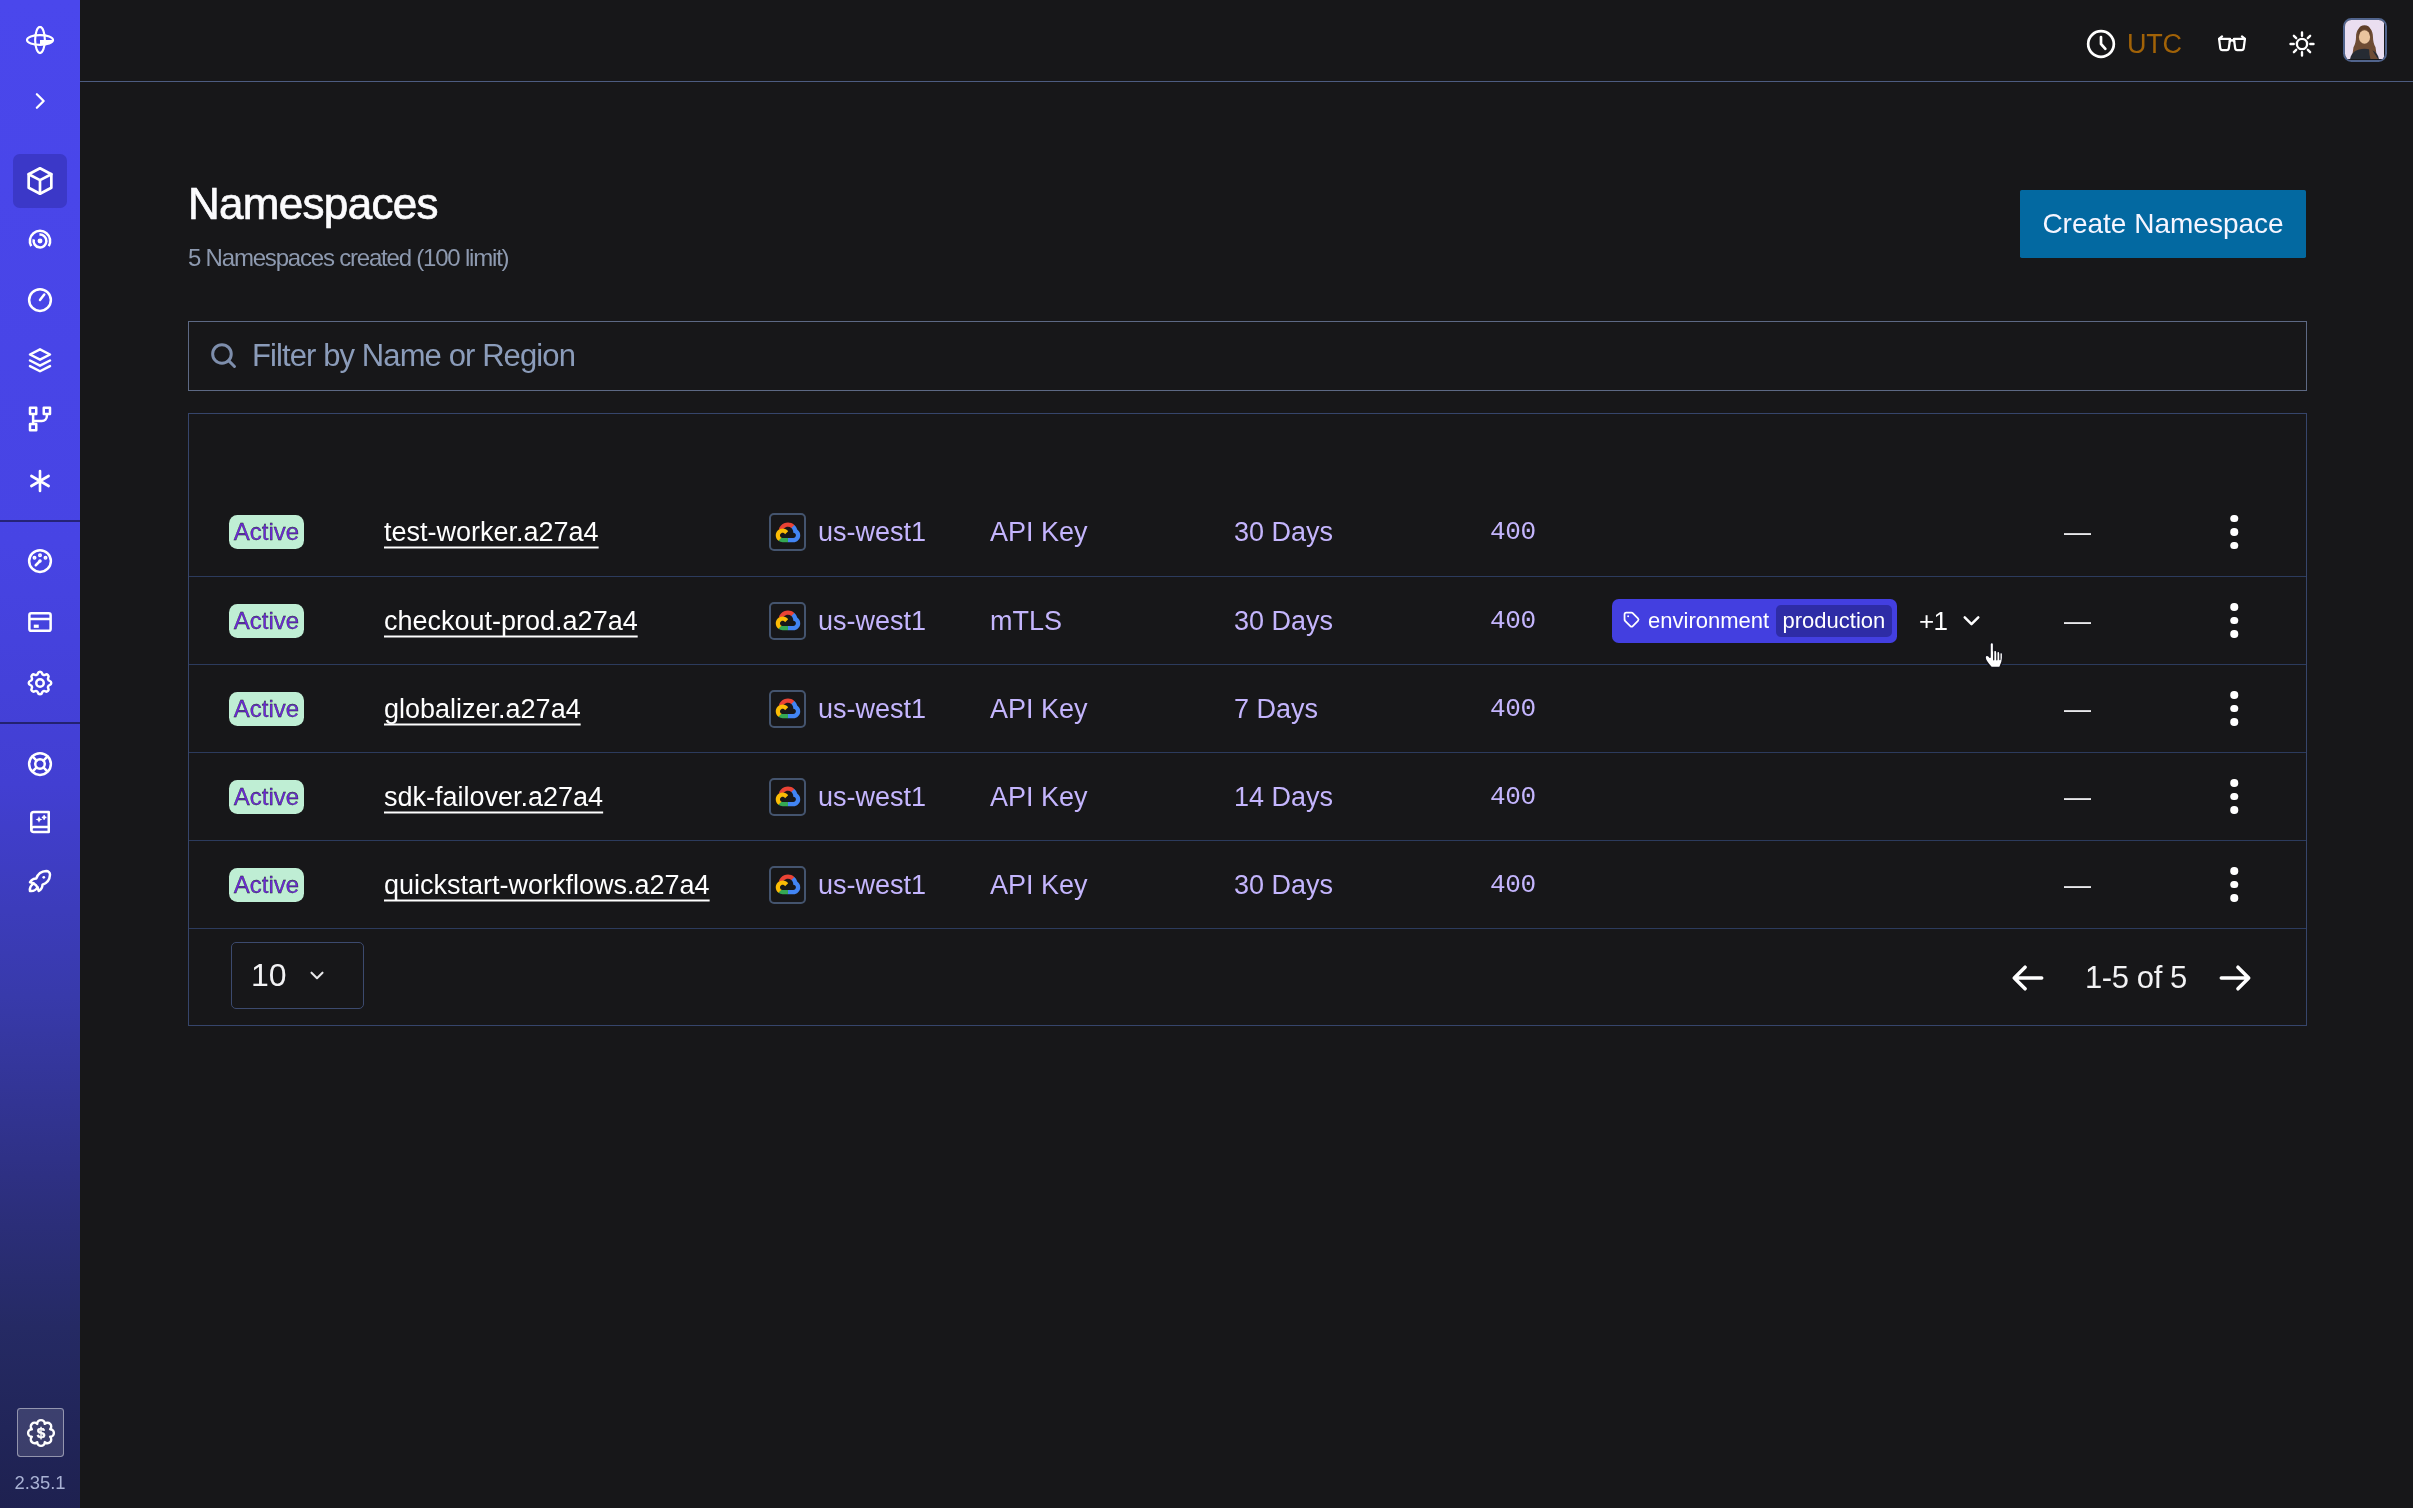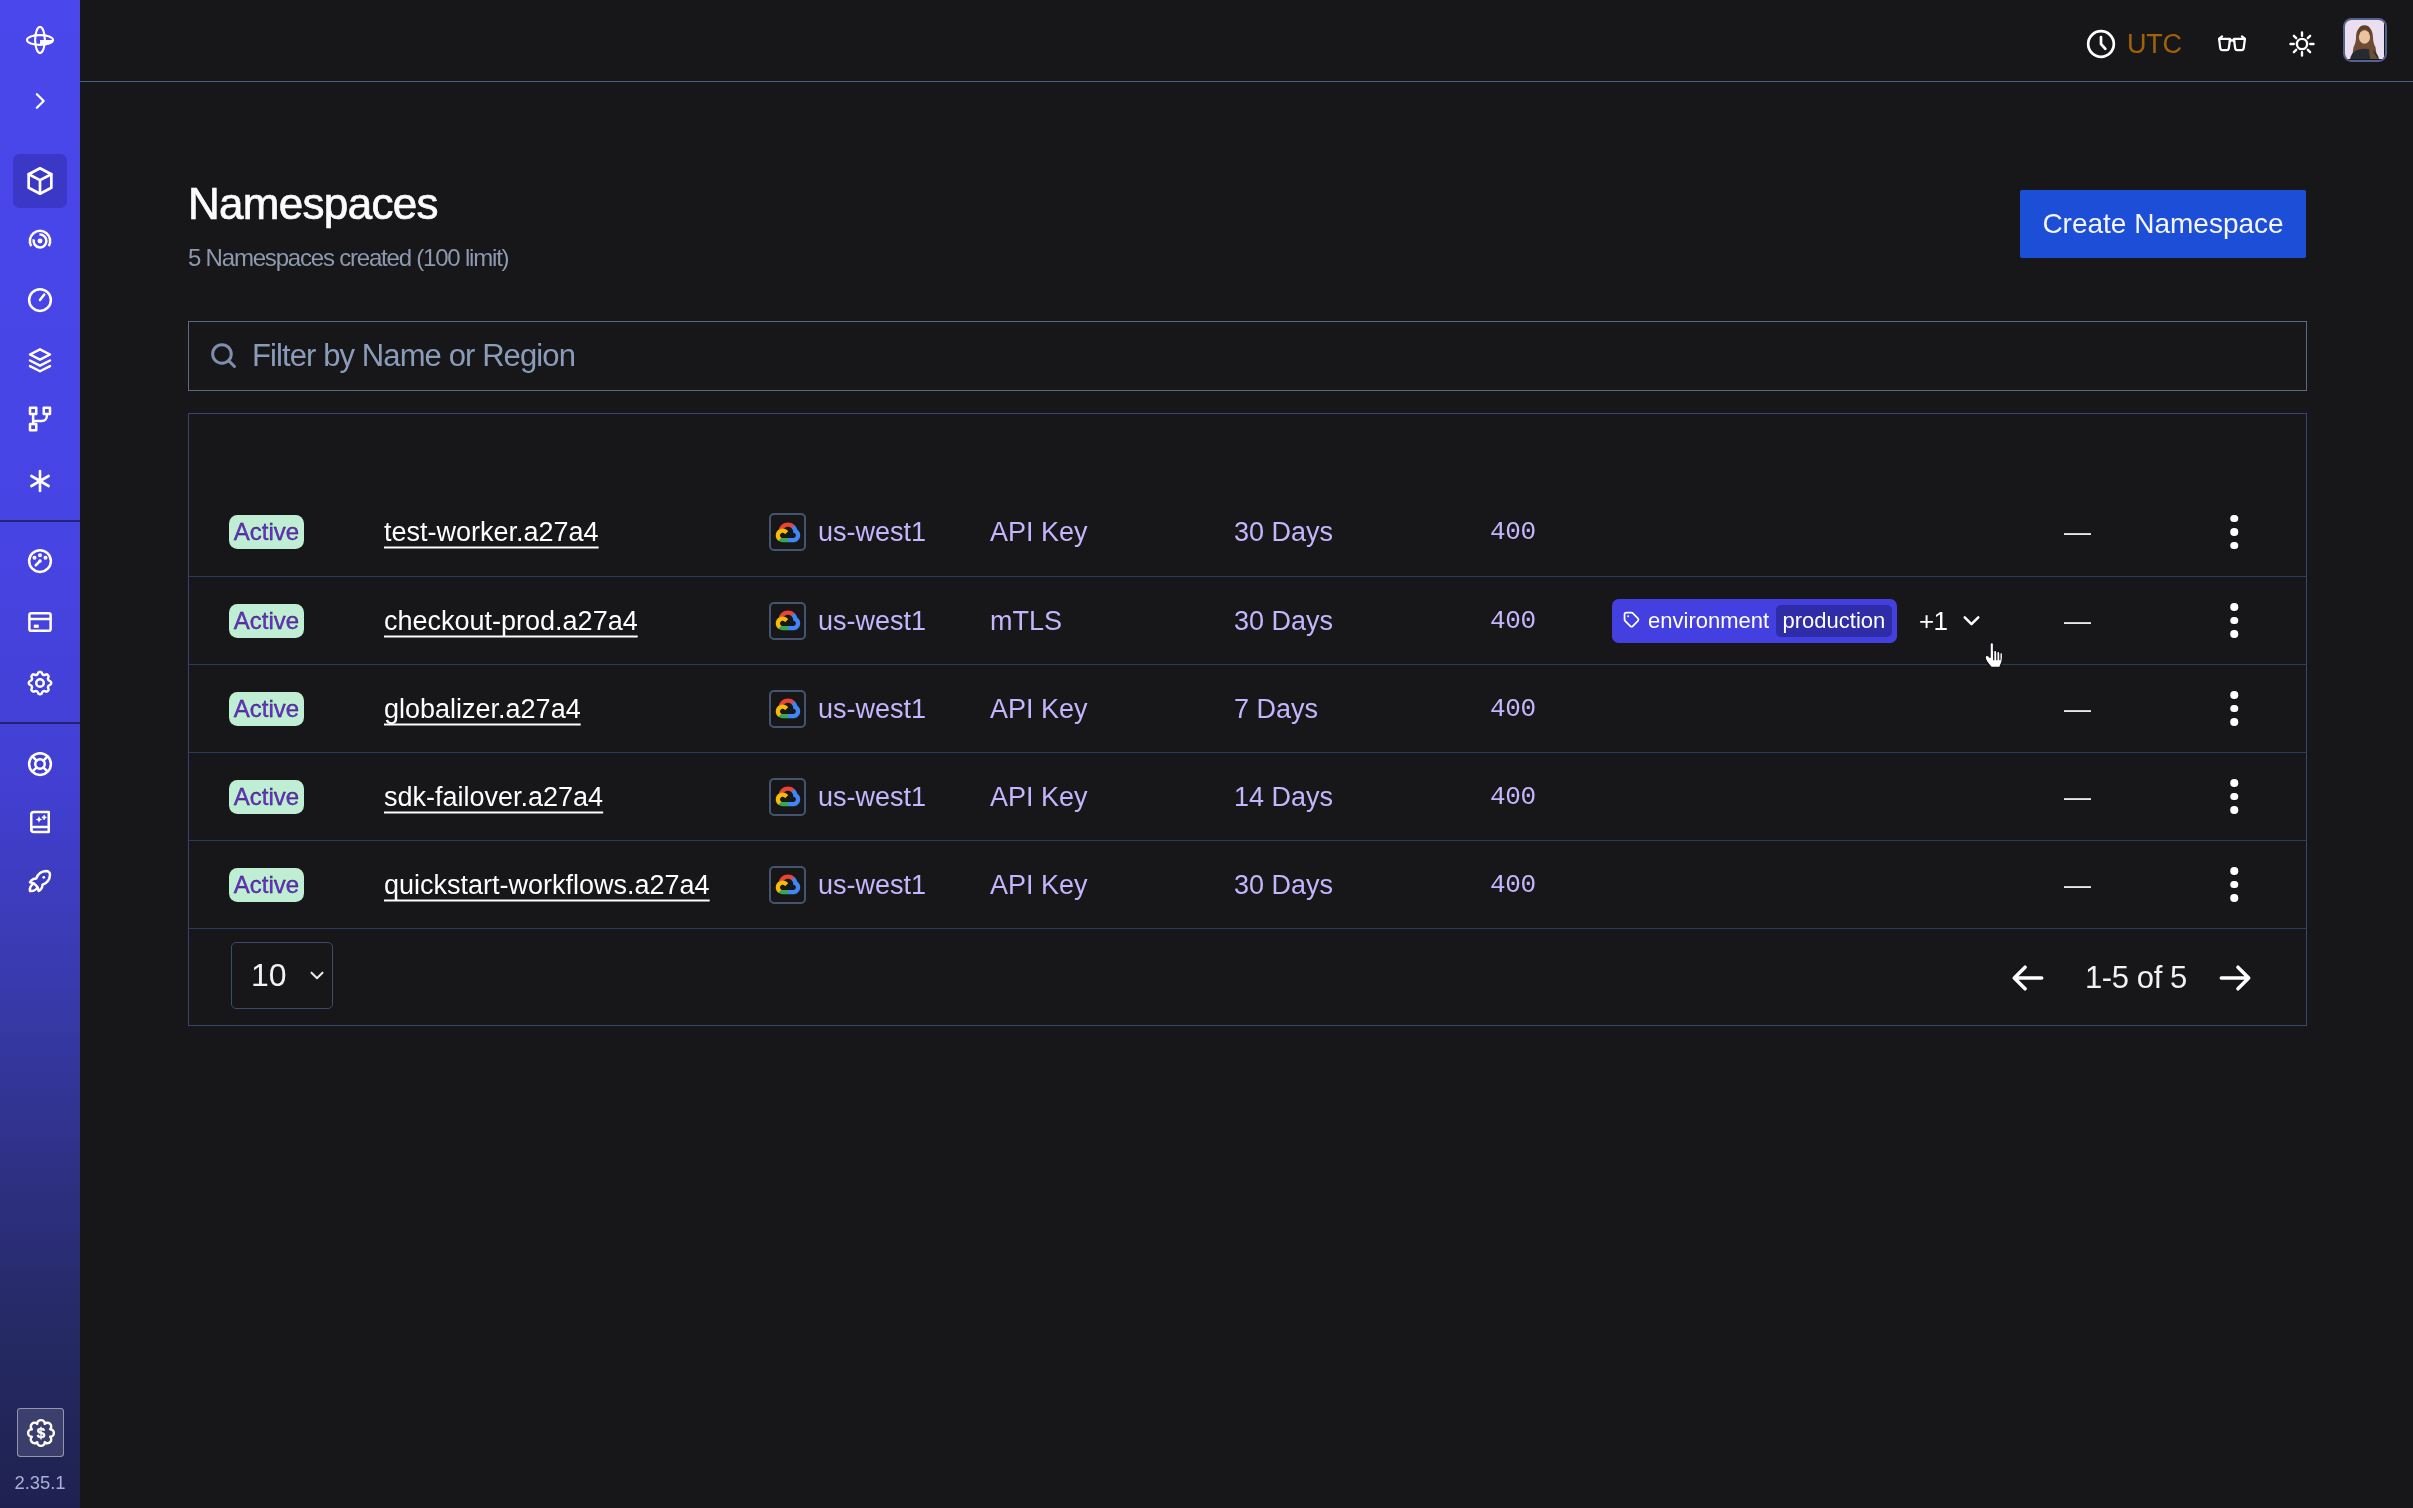--- a/index.html
+++ b/index.html
@@ -9,21 +9,21 @@
     background:linear-gradient(180deg,#4a47ec 0%,#4744e4 36%,#423fd2 52%,#383aab 66%,#2e3083 78%,#252a64 88%,#1e2150 100%); }
   .sdiv { position:absolute; left:0; width:80px; height:1.7px; background:rgba(10,10,30,0.55); }
   .icw { position:absolute; left:40px; transform:translate(-50%,-50%); display:flex; }
   #selbox { position:absolute; left:13.4px; top:154px; width:54px; height:54px; border-radius:6.7px; background:#3b38c8; }
   #topbar { position:absolute; left:80px; top:0; width:2333px; height:82px; border-bottom:1.7px solid #4d5c80; }
   .ticon { position:absolute; transform:translate(-50%,-50%); display:flex; }
   #utc { position:absolute; left:2047px; top:44px; transform:translateY(-50%); color:#a16207; font-size:27px; letter-spacing:-0.3px; }
   #avatar { position:absolute; left:2263px; top:18.4px; width:44px; height:44px; border-radius:8.4px; border:2.5px solid #51648c; overflow:hidden; }
   h1 { position:absolute; left:188px; top:182px; font-size:44px; font-weight:400; color:#fbfbfd; letter-spacing:-0.7px; line-height:1; -webkit-text-stroke:0.7px #fbfbfd; }
   #subtitle { position:absolute; left:188px; top:246px; font-size:24px; color:#8d99af; line-height:1; letter-spacing:-1.2px; }
-  #createbtn { position:absolute; left:2020px; top:190px; width:286px; height:68px; background:#1d4ed8; color:#f5f5ff;
+  #createbtn { position:absolute; left:2020px; top:190px; width:286px; height:68px; background:#0369a1; color:#f5f5ff;
     font-size:28px; display:flex; align-items:center; justify-content:center; border-radius:1.7px; }
   #search { position:absolute; left:188px; top:321px; width:2119px; height:70px; border:1.7px solid #5d6984; }
   #search .ph { position:absolute; left:63px; top:50%; transform:translateY(-50%); font-size:31px; color:#8b9cba; letter-spacing:-0.9px; }
   #table { position:absolute; left:188px; top:413px; width:2119px; height:613px; border:1.7px solid #36456b; }
   #thead { position:absolute; left:0; top:0; width:100%; height:74px; background:#2b3a5d; }
   .th { position:absolute; top:50%; transform:translateY(-50%); color:#eef0f4; font-size:28.5px; font-weight:400; -webkit-text-stroke:0.4px #eef0f4; }
   .row { position:absolute; left:0; width:100%; height:88px; border-top:1.7px solid #2c3b5d; }
   .row:first-of-type { border-top:none; }
   .cell { position:absolute; top:50%; transform:translateY(-50%); color:#c4b5fd; font-size:27px; }
   .badge { position:absolute; left:40px; top:50%; transform:translateY(-50%); width:75px; height:34px; border-radius:8.4px;
@@ -31,21 +31,21 @@
   .name { left:195px; color:#ffffff; text-decoration:underline; text-underline-offset:5.9px; text-decoration-thickness:1.7px; }
   .gbox { position:absolute; left:580px; top:50%; transform:translateY(-50%); width:37px; height:38px;
     border:2.5px solid #44546e; border-radius:5px; display:flex; align-items:center; justify-content:center; }
   .rtext { left:629px; }
   .auth { left:801px; }
   .ret { left:1045px; }
   .aps { left:1301px; font-family:"Liberation Mono", monospace; font-size:26px; letter-spacing:-0.4px; }
   .dash { left:1875px; color:#e8e8ea; }
   .kebab { position:absolute; left:2045px; top:50%; transform:translate(-50%,-50%); }
   #pager { position:absolute; left:0; top:514px; width:100%; height:99px; border-top:1.7px solid #2c3b5d; }
-  #psel { position:absolute; left:42px; top:12.6px; width:102px; height:67px; border:1.7px solid #3c4a6e; border-radius:5px; }
+  #psel { position:absolute; left:42px; top:12.6px; width:133px; height:67px; border:1.7px solid #3c4a6e; border-radius:5px; }
   #psel .num { position:absolute; left:19px; top:50%; transform:translateY(-50%); font-size:32px; color:#f2f2f4; }
   #pinfo { position:absolute; left:1896px; top:50%; transform:translateY(-50%); font-size:31px; color:#f2f2f4; letter-spacing:-0.4px; }
   #dollarbox { position:absolute; left:17px; top:1408px; width:47px; height:49px; border:1.7px solid rgba(255,255,255,0.45);
     border-radius:3.4px; background:rgba(255,255,255,0.12); display:flex; align-items:center; justify-content:center; }
   #version { position:absolute; left:0; top:1472px; width:80px; text-align:center; font-size:18.4px; color:#a9b2d4; }
   .kebab span { display:block; width:7.5px; height:7.5px; border-radius:50%; background:#fff; margin:5.9px auto; }
   .tagchip { position:absolute; left:1423px; top:50%; transform:translateY(-50%); height:44px; background:#433fe0;
     border-radius:6.7px; display:flex; align-items:center; padding:0 5px 0 8.4px; color:#fff; font-size:22px; }
   .tagchip .inner { background:rgba(12,12,70,0.38); border-radius:5px; height:32px; display:flex; align-items:center;
     padding:0 6.7px; margin-left:6.7px; color:#fff; }

